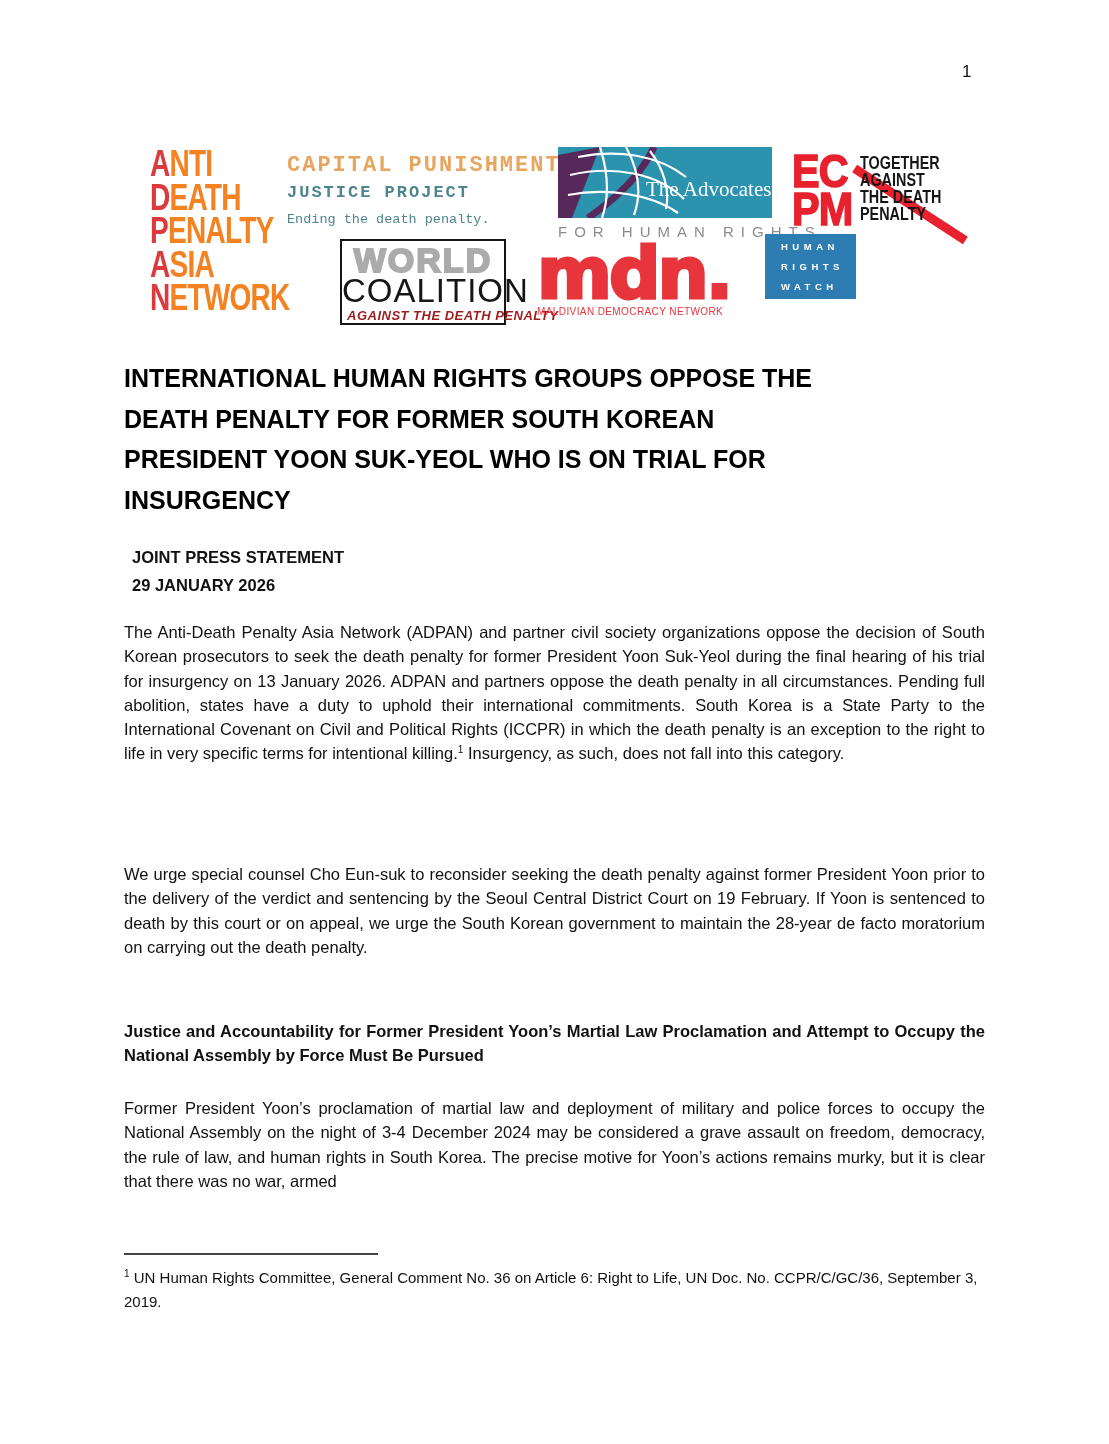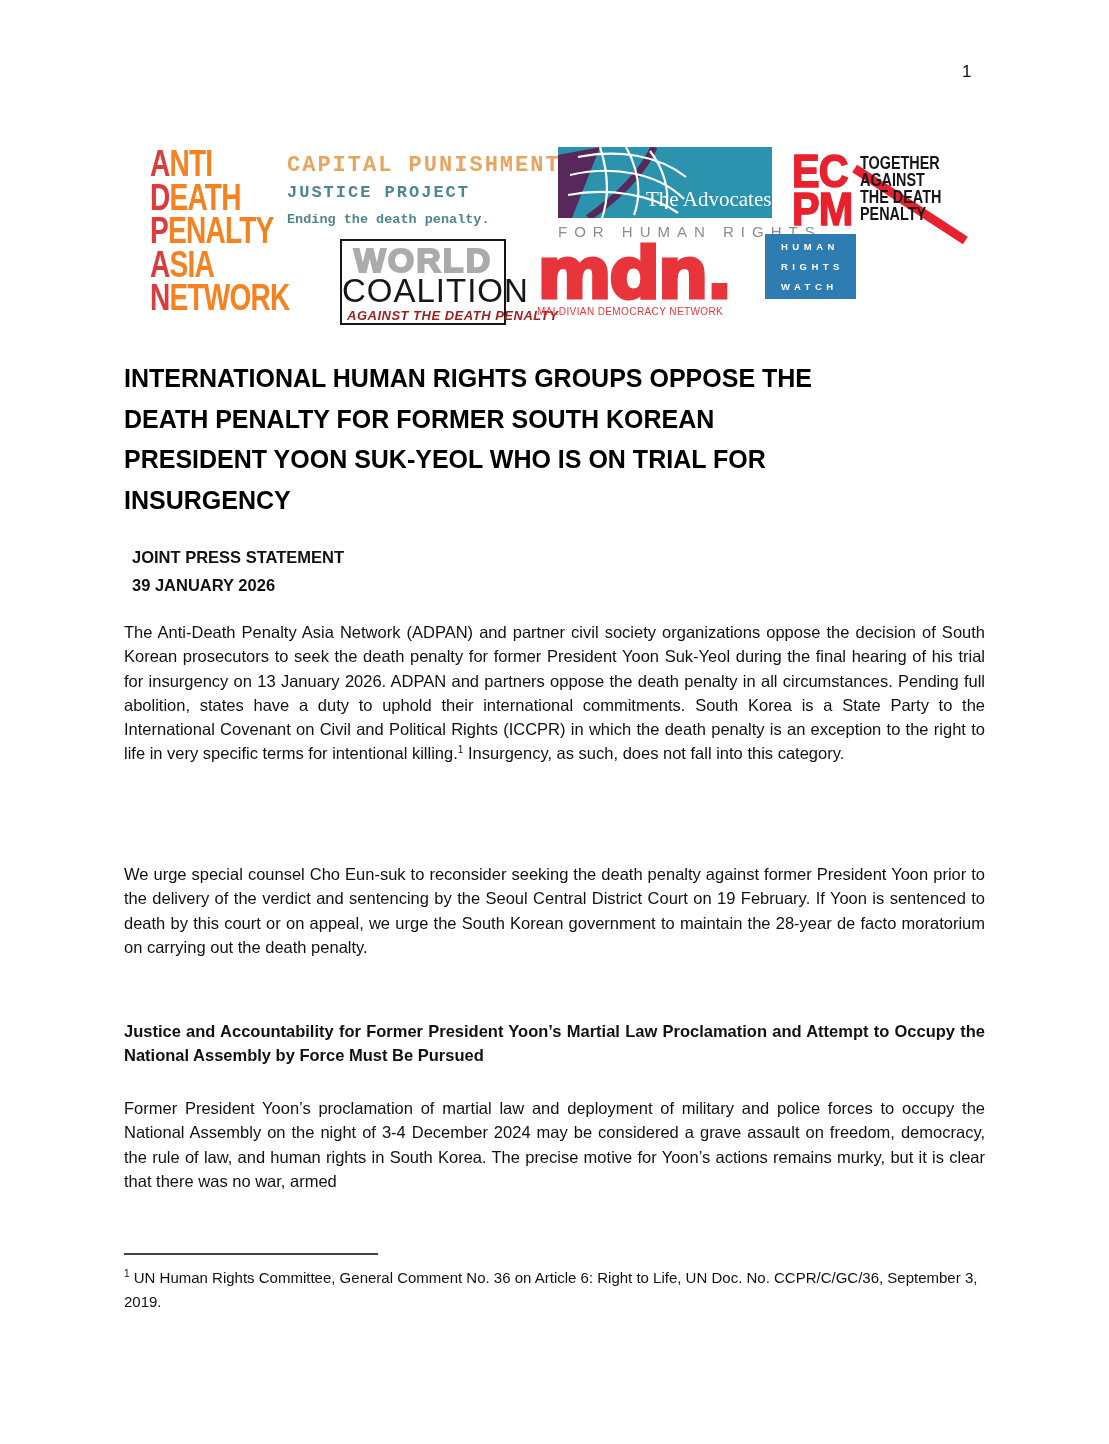--- a/index.html
+++ b/index.html
@@ -14,27 +14,27 @@
   .logo-adpan { position:absolute; left:150px; top:147px; transform:scaleX(0.78); transform-origin:0 0;
     font-weight:bold; letter-spacing:-1px; white-space:nowrap; }
   .logo-adpan .line { font-size:36px; line-height:33.5px; }
   .logo-adpan .fl { color:#DD3A3D; }
   .logo-adpan .rl { color:#F58220; }
 
   
   .logo-cpjp { position:absolute; left:287px; top:156px; font-family:"Liberation Mono", monospace; font-weight:bold; white-space:nowrap; }
   .cpjp-l1 { color:#E8A55F; font-size:22px; letter-spacing:2px; line-height:20px; }
   .cpjp-l2 { color:#4F858D; font-size:17px; letter-spacing:2px; line-height:20px; margin-top:7px; }
-  .cpjp-tag { color:#4F858D; font-size:13.5px; line-height:18px; margin-top:8px; font-weight:bold; }
+  .cpjp-tag { color:#4F858D; font-size:13.5px; line-height:18px; margin-top:8px; font-weight:normal; }
 
   
   .logo-adv { position:absolute; left:558px; top:147px; width:214px; }
   .adv-banner { position:relative; width:214px; height:71px; background:#2B93AE; overflow:hidden; }
   .adv-banner svg { position:absolute; left:0; top:0; }
-  .adv-name { position:absolute; left:88px; top:40px; color:#ffffff; font-family:"Liberation Serif", serif; font-size:21px; white-space:nowrap; }
+  .adv-name { position:absolute; left:88px; top:30px; color:#ffffff; font-family:"Liberation Serif", serif; font-size:21px; white-space:nowrap; }
   .adv-sub { margin-top:5px; color:#8C8C8C; font-size:15px; letter-spacing:7px; white-space:nowrap; }
 
   
   .logo-ecpm { position:absolute; left:792px; top:152px; width:180px; height:110px; }
   .ecpm-abbr { position:absolute; left:0; top:0; color:#E8212E; font-weight:bold; font-size:46px; line-height:38px;
     letter-spacing:-1px; transform:scaleX(0.9); transform-origin:0 0; -webkit-text-stroke:1.5px #E8212E; white-space:nowrap; }
   .ecpm-tags { position:absolute; left:68px; top:3px; font-weight:bold; color:#161616; font-size:18px; line-height:17px;
     transform:scaleX(0.8); transform-origin:0 0; white-space:nowrap; z-index:1; }
   .ecpm-slash { position:absolute; left:52px; top:48px; width:132px; height:9px; background:#E8212E; transform:rotate(33deg); z-index:0; }
 
@@ -146,21 +146,21 @@
 
   <div class="title">
     <div>INTERNATIONAL HUMAN RIGHTS GROUPS OPPOSE THE</div>
     <div>DEATH PENALTY FOR FORMER SOUTH KOREAN</div>
     <div>PRESIDENT YOON SUK-YEOL WHO IS ON TRIAL FOR</div>
     <div>INSURGENCY</div>
   </div>
 
   <div class="meta">
     <div>JOINT PRESS STATEMENT</div>
-    <div>39 JANUARY 2026</div>
+    <div>29 JANUARY 2026</div>
   </div>
 
   <div class="para p1"><span>The Anti-Death Penalty Asia Network (ADPAN) and partner civil society organizations oppose the decision of South Korean prosecutors to seek the death penalty for former President Yoon Suk-Yeol during the final hearing of his trial for insurgency on 13 January 2026. ADPAN and partners oppose the death penalty in all circumstances. Pending full abolition, states have a duty to uphold their international commitments. South Korea is a State Party to the International Covenant on Civil and Political Rights (ICCPR) in which the death penalty is an exception to the right to life in very specific terms for intentional killing.</span><sup class="fnref">1</sup><span> Insurgency, as such, does not fall into this category.</span></div>
 
   <div class="para p2">We urge special counsel Cho Eun-suk to reconsider seeking the death penalty against former President Yoon prior to the delivery of the verdict and sentencing by the Seoul Central District Court on 19 February. If Yoon is sentenced to death by this court or on appeal, we urge the South Korean government to maintain the 28-year de facto moratorium on carrying out the death penalty.</div>
 
   <div class="para subhead">Justice and Accountability for Former President Yoon’s Martial Law Proclamation and Attempt to Occupy the National Assembly by Force Must Be Pursued</div>
 
   <div class="para p3">Former President Yoon’s proclamation of martial law and deployment of military and police forces to occupy the National Assembly on the night of 3-4 December 2024 may be considered a grave assault on freedom, democracy, the rule of law, and human rights in South Korea. The precise motive for Yoon’s actions remains murky, but it is clear that there was no war, armed</div>
 

